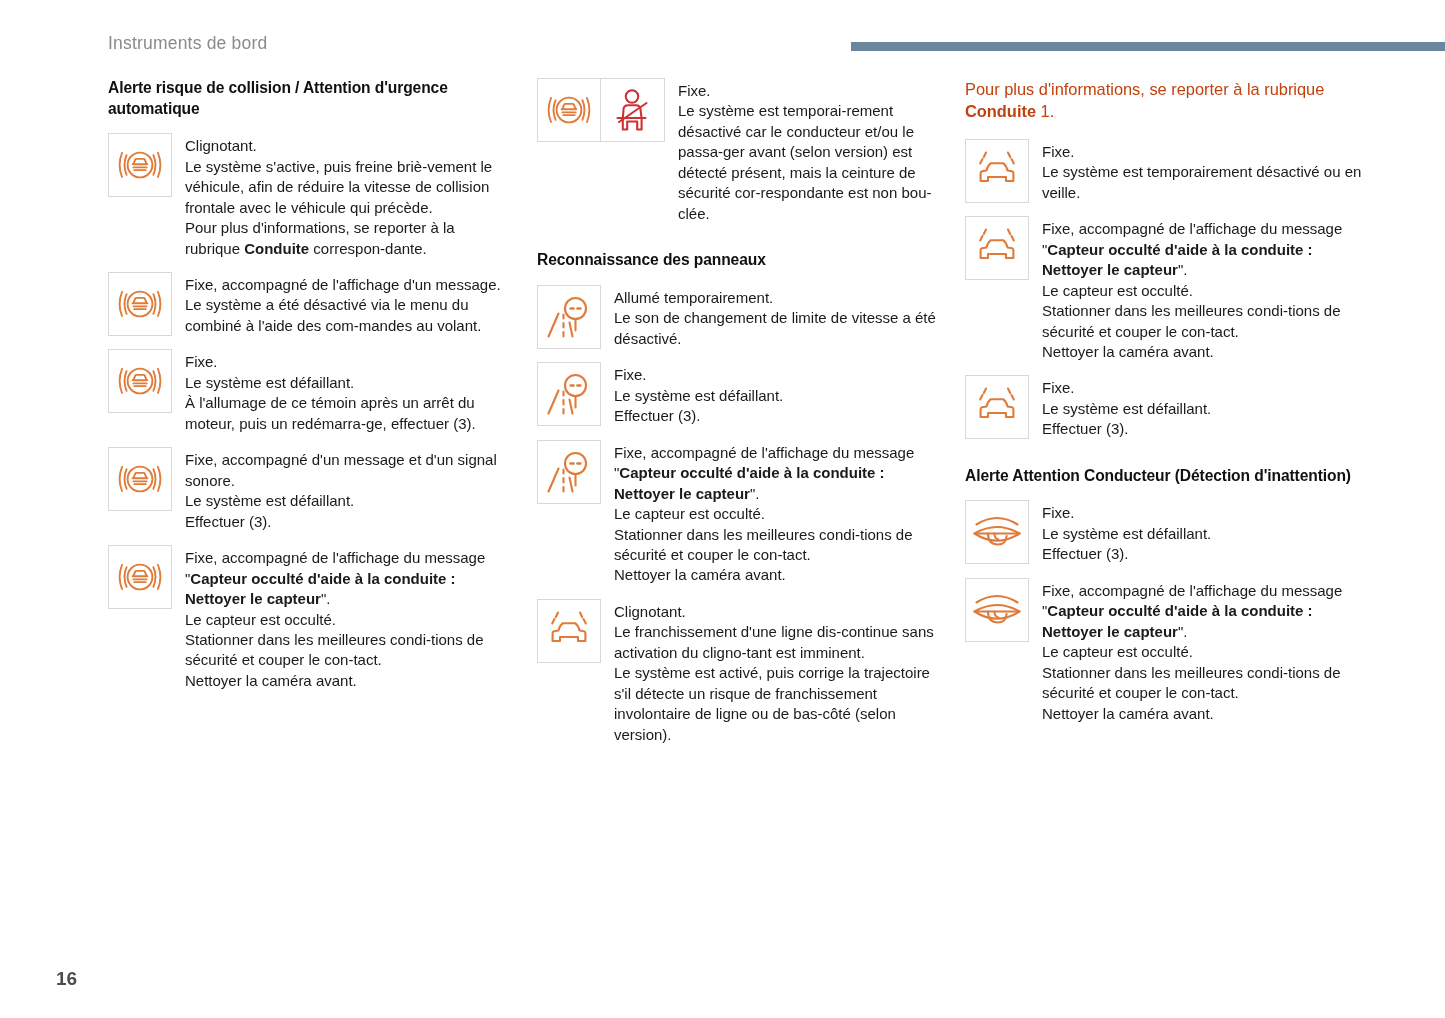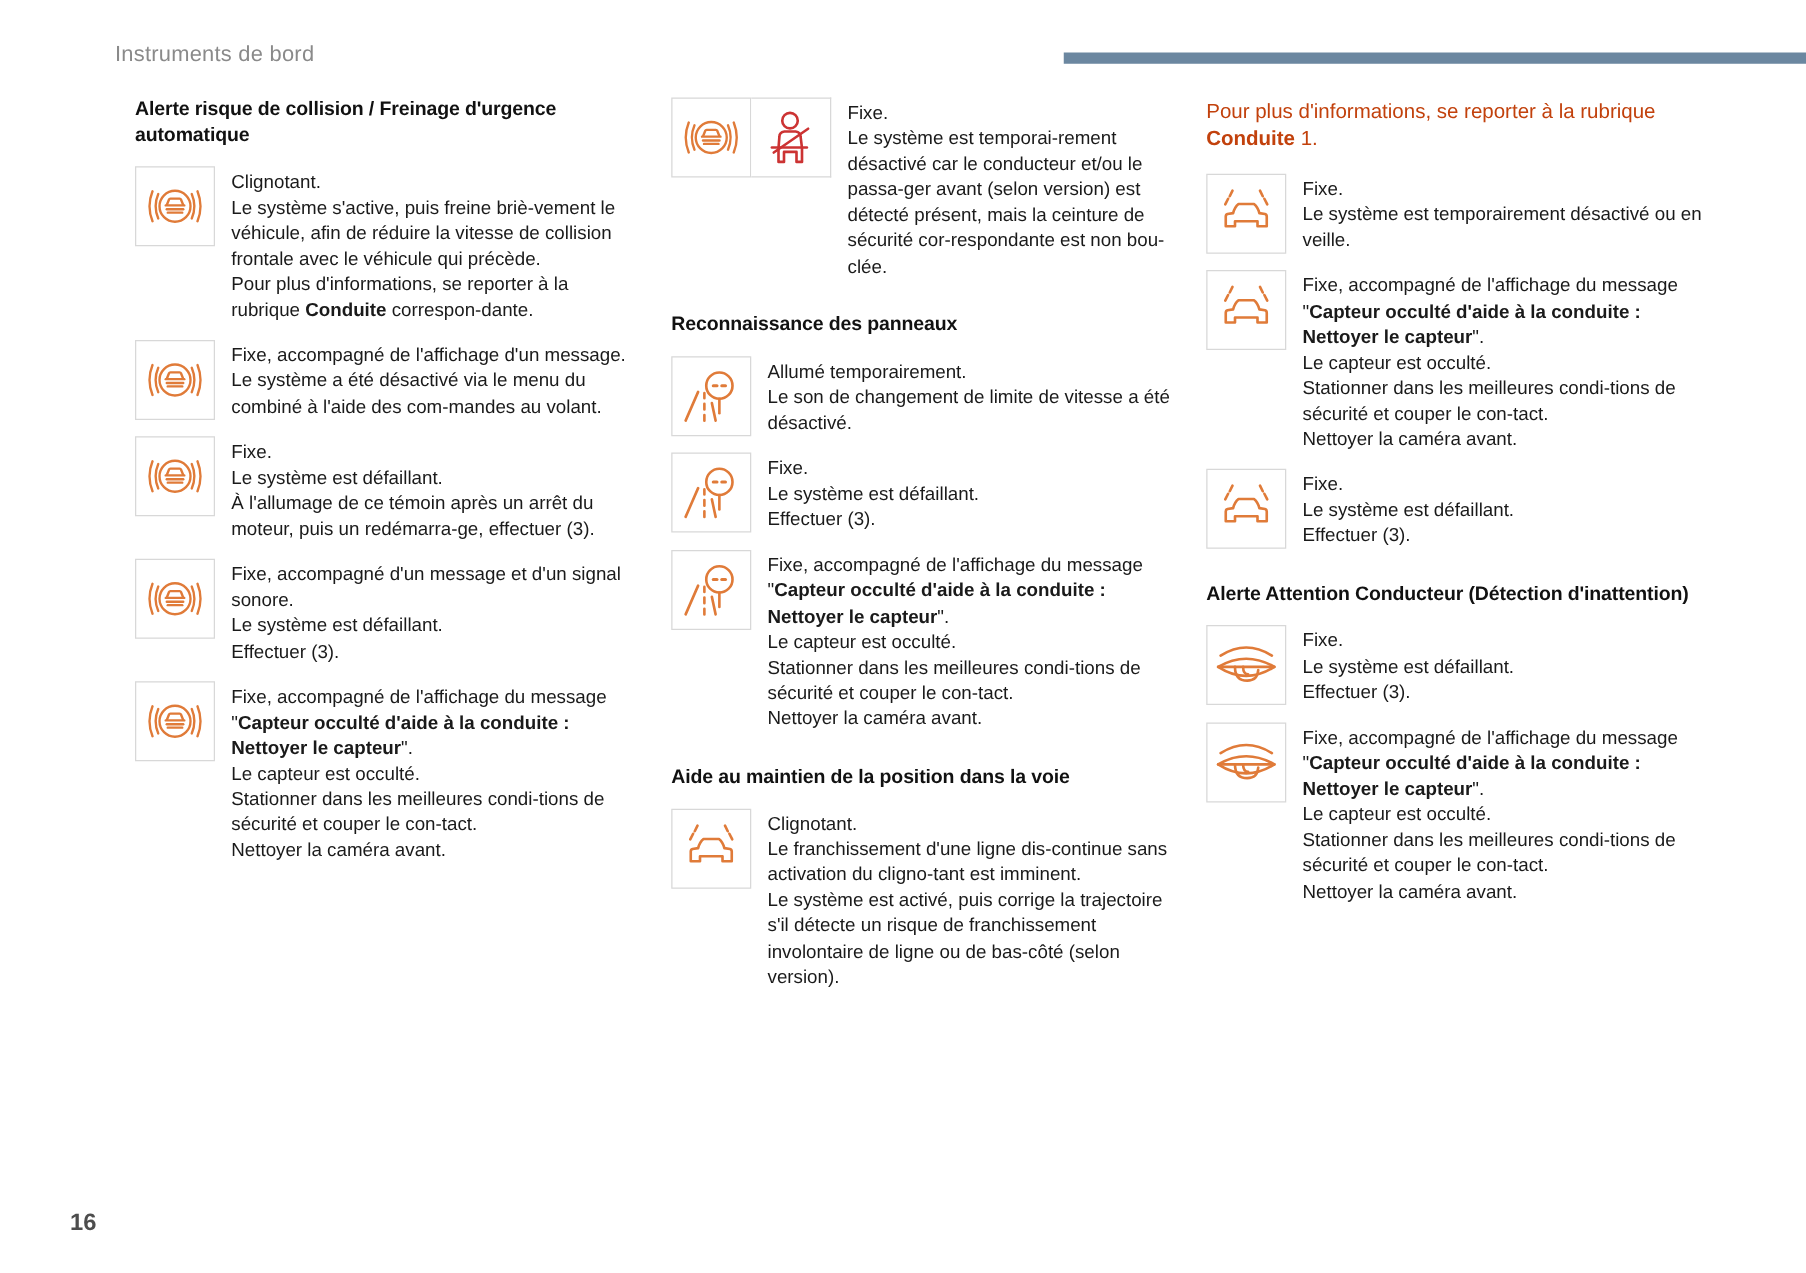--- a/index.html
+++ b/index.html
@@ -23,21 +23,21 @@
   .header-rule {
     position: absolute;
     left: 851px;
     top: 42px;
     width: 594px;
     height: 9px;
     background: #6b87a0;
   }
   .header-title {
     position: absolute;
-    left: 92px;
+    left: 108px;
     top: 33px;
     font-size: 17.5px;
     color: #8a8a8a;
     letter-spacing: 0.2px;
     white-space: nowrap;
   }
   
   .page-number {
     position: absolute;
     left: 56px;
@@ -109,21 +109,21 @@
 <body>
 
 <div class="page">
 
   <div class="header-rule"></div>
   <div class="header-title">Instruments de bord</div>
 
   <div class="page-number">16</div>
 
   <div class="col col-1">
-      <h2 class="section-title">Alerte risque de collision / Freinage d'urgence automatique</h2>
+      <h2 class="section-title">Alerte risque de collision / Attention d'urgence automatique</h2>
       <div class="entry">
         <div class="icon-group">
           <div class="icon-box">
             <span>
     <svg width="46" height="46" viewBox="0 0 46 46" fill="none" stroke="#e07b39" stroke-width="1.9" stroke-linecap="round">
       <circle cx="23" cy="23" r="12.4"></circle>
       <path d="M16.6 21.6 L18.2 17.6 Q18.5 16.9 19.3 16.9 L26.7 16.9 Q27.5 16.9 27.8 17.6 L29.4 21.6"></path>
       <path d="M15.6 22.3 L30.4 22.3"></path>
       <path d="M16.4 25.4 L29.6 25.4"></path>
       <path d="M17.2 28.1 L28.8 28.1"></path>
@@ -332,21 +332,20 @@
             </span>
           </div>
         </div>
         <div class="entry-text">
           <div><span>Fixe, accompagné de l'affichage du message "<b>Capteur occulté d'aide à la conduite : Nettoyer le capteur</b>".</span></div>
           <div><span>Le capteur est occulté.</span></div>
           <div><span>Stationner dans les meilleures condi-tions de sécurité et couper le con-tact.</span></div>
           <div><span>Nettoyer la caméra avant.</span></div>
         </div>
       </div>
-      <h2 class="section-title spaced">Aide au maintien de la position dans la voie</h2>
       <div class="entry">
         <div class="icon-group">
           <div class="icon-box">
             <span>
     <svg width="48" height="44" viewBox="0 0 48 44" fill="none" stroke="#e07b39" stroke-width="2.1" stroke-linecap="round" stroke-linejoin="round">
       <path d="M13.5 21.5 Q14.8 16.5 17.8 14.2 L30.2 14.2 Q33.2 16.5 34.5 21.5 L39.0 22.2 Q40.4 22.6 40.4 24.2 L40.4 32.0 L33.0 32.0 L33.0 28.0 L15.0 28.0 L15.0 32.0 L7.6 32.0 L7.6 24.2 Q7.6 22.6 9.0 22.2 Z"></path>
       <path d="M9.5 10.0 L7.2 14.5 M13.0 3.5 L10.8 8.0"></path>
       <path d="M38.5 10.0 L40.8 14.5 M35.0 3.5 L37.2 8.0"></path>
     </svg>
             </span>

